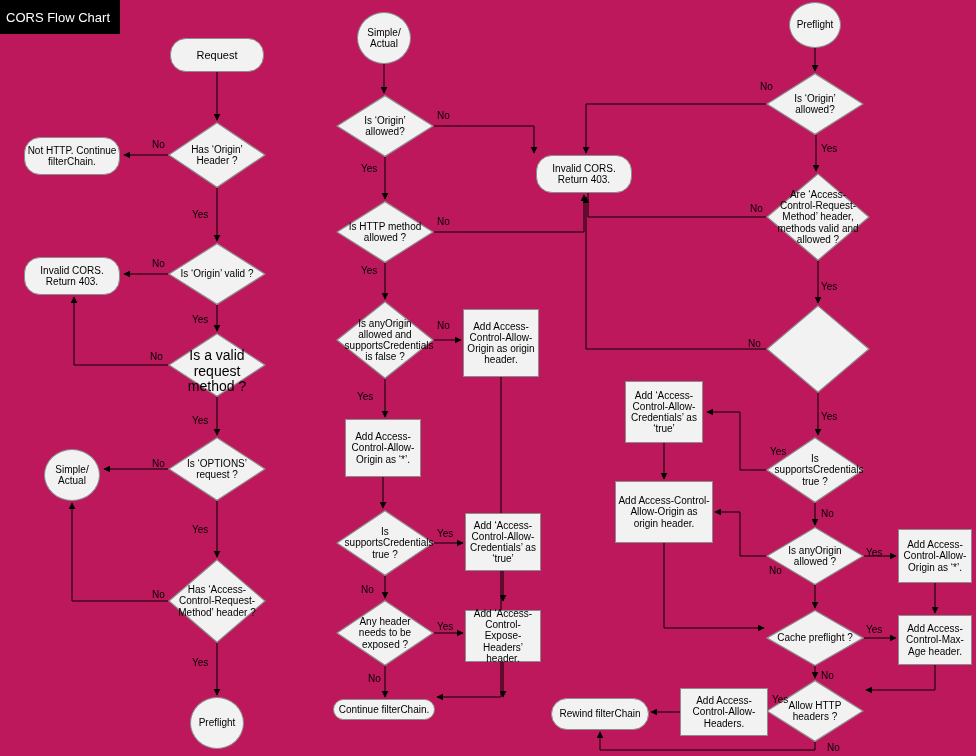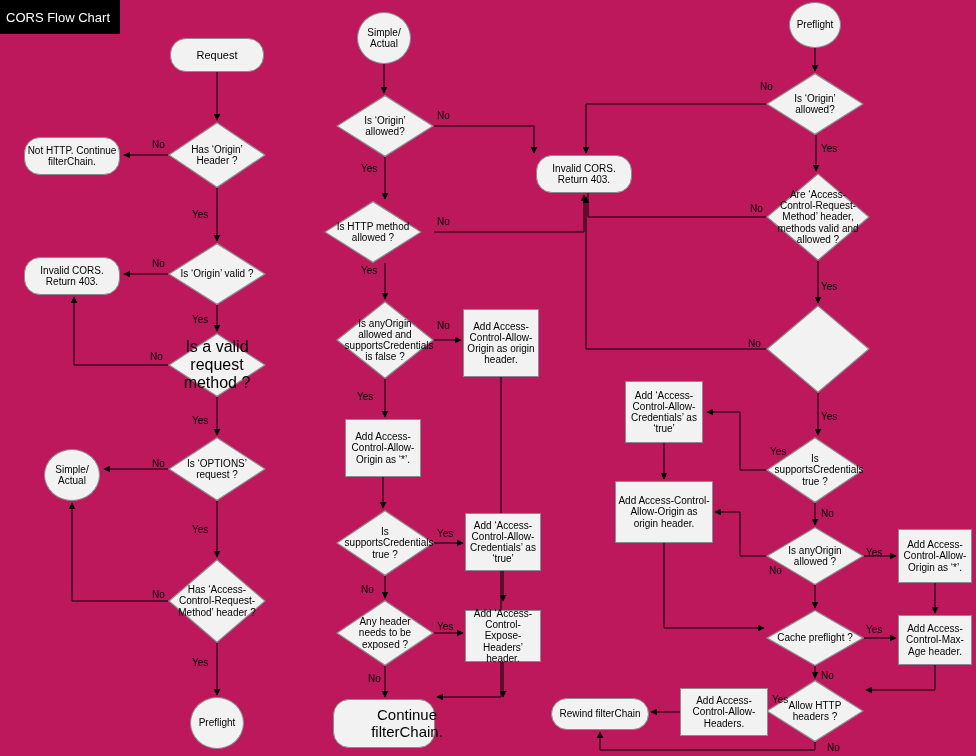--- a/index.html
+++ b/index.html
@@ -165,21 +165,21 @@
       </div>
       <div class="node diamond" style="left: 168px; top: 243px; width: 98px; height: 62px; font-size: 10px;">
         <svg class="diamond-shape" viewBox="0 0 100 100" preserveAspectRatio="none">
           <polygon points="50,1 99,50 50,99 1,50" fill="#f2f2f2" stroke="#8c8c8c" stroke-width="1.2" vector-effect="non-scaling-stroke"></polygon>
         </svg>
         <span class="diamond-label">Is ‘Origin’ valid ?</span>
       </div>
       <div class="node terminal" style="left: 24px; top: 257px; width: 96px; height: 38px; font-size: 10px;">
         <span>Invalid CORS. Return 403.</span>
       </div>
-      <div class="node diamond" style="left: 168px; top: 333px; width: 98px; height: 64px; font-size: 16px;">
+      <div class="node diamond" style="left: 168px; top: 333px; width: 98px; height: 64px; font-size: 14px; align-items: flex-end;">
         <svg class="diamond-shape" viewBox="0 0 100 100" preserveAspectRatio="none">
           <polygon points="50,1 99,50 50,99 1,50" fill="#f2f2f2" stroke="#8c8c8c" stroke-width="1.2" vector-effect="non-scaling-stroke"></polygon>
         </svg>
         <span class="diamond-label">Is a valid request method ?</span>
       </div>
       <div class="node diamond" style="left: 168px; top: 437px; width: 98px; height: 64px; font-size: 10px;">
         <svg class="diamond-shape" viewBox="0 0 100 100" preserveAspectRatio="none">
           <polygon points="50,1 99,50 50,99 1,50" fill="#f2f2f2" stroke="#8c8c8c" stroke-width="1.2" vector-effect="non-scaling-stroke"></polygon>
         </svg>
         <span class="diamond-label">Is ‘OPTIONS’ request ?</span>
@@ -201,21 +201,21 @@
       </div>
       <div class="node diamond" style="left: 336px; top: 95px; width: 98px; height: 62px; font-size: 10px;">
         <svg class="diamond-shape" viewBox="0 0 100 100" preserveAspectRatio="none">
           <polygon points="50,1 99,50 50,99 1,50" fill="#f2f2f2" stroke="#8c8c8c" stroke-width="1.2" vector-effect="non-scaling-stroke"></polygon>
         </svg>
         <span class="diamond-label">Is ‘Origin’ allowed?</span>
       </div>
       <div class="node terminal" style="left: 536px; top: 155px; width: 96px; height: 38px; font-size: 10px;">
         <span>Invalid CORS. Return 403.</span>
       </div>
-      <div class="node diamond" style="left: 324px; top: 201px; width: 98px; height: 62px; font-size: 10px;">
+      <div class="node diamond" style="left: 336px; top: 201px; width: 98px; height: 62px; font-size: 10px;">
         <svg class="diamond-shape" viewBox="0 0 100 100" preserveAspectRatio="none">
           <polygon points="50,1 99,50 50,99 1,50" fill="#f2f2f2" stroke="#8c8c8c" stroke-width="1.2" vector-effect="non-scaling-stroke"></polygon>
         </svg>
         <span class="diamond-label">Is HTTP method allowed ?</span>
       </div>
       <div class="node diamond" style="left: 336px; top: 301px; width: 98px; height: 78px; font-size: 10px;">
         <svg class="diamond-shape" viewBox="0 0 100 100" preserveAspectRatio="none">
           <polygon points="50,1 99,50 50,99 1,50" fill="#f2f2f2" stroke="#8c8c8c" stroke-width="1.2" vector-effect="non-scaling-stroke"></polygon>
         </svg>
         <span class="diamond-label">Is anyOrigin allowed and supportsCredentials is false ?</span>
@@ -237,21 +237,21 @@
       </div>
       <div class="node diamond" style="left: 336px; top: 600px; width: 98px; height: 66px; font-size: 10px;">
         <svg class="diamond-shape" viewBox="0 0 100 100" preserveAspectRatio="none">
           <polygon points="50,1 99,50 50,99 1,50" fill="#f2f2f2" stroke="#8c8c8c" stroke-width="1.2" vector-effect="non-scaling-stroke"></polygon>
         </svg>
         <span class="diamond-label">Any header needs to be exposed ?</span>
       </div>
       <div class="node rect" style="left: 465px; top: 610px; width: 76px; height: 52px; font-size: 10px;">
         <span>Add ‘Access-Control-Expose-Headers’ header.</span>
       </div>
-      <div class="node terminal" style="left: 333px; top: 699px; width: 102px; height: 49px; font-size: 15px; padding-left: 48px;">
+      <div class="node terminal" style="left: 333px; top: 699px; width: 102px; height: 21px; font-size: 10px;">
         <span>Continue filterChain.</span>
       </div>
       <div class="node circle" style="left: 789px; top: 2px; width: 52px; height: 46px; font-size: 10px;">
         <span>Preflight</span>
       </div>
       <div class="node diamond" style="left: 766px; top: 73px; width: 98px; height: 62px; font-size: 10px;">
         <svg class="diamond-shape" viewBox="0 0 100 100" preserveAspectRatio="none">
           <polygon points="50,1 99,50 50,99 1,50" fill="#f2f2f2" stroke="#8c8c8c" stroke-width="1.2" vector-effect="non-scaling-stroke"></polygon>
         </svg>
         <span class="diamond-label">Is ‘Origin’ allowed?</span>

